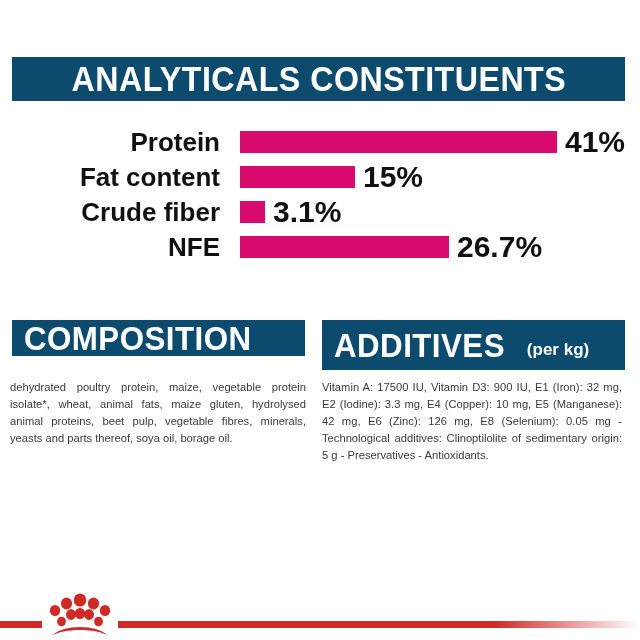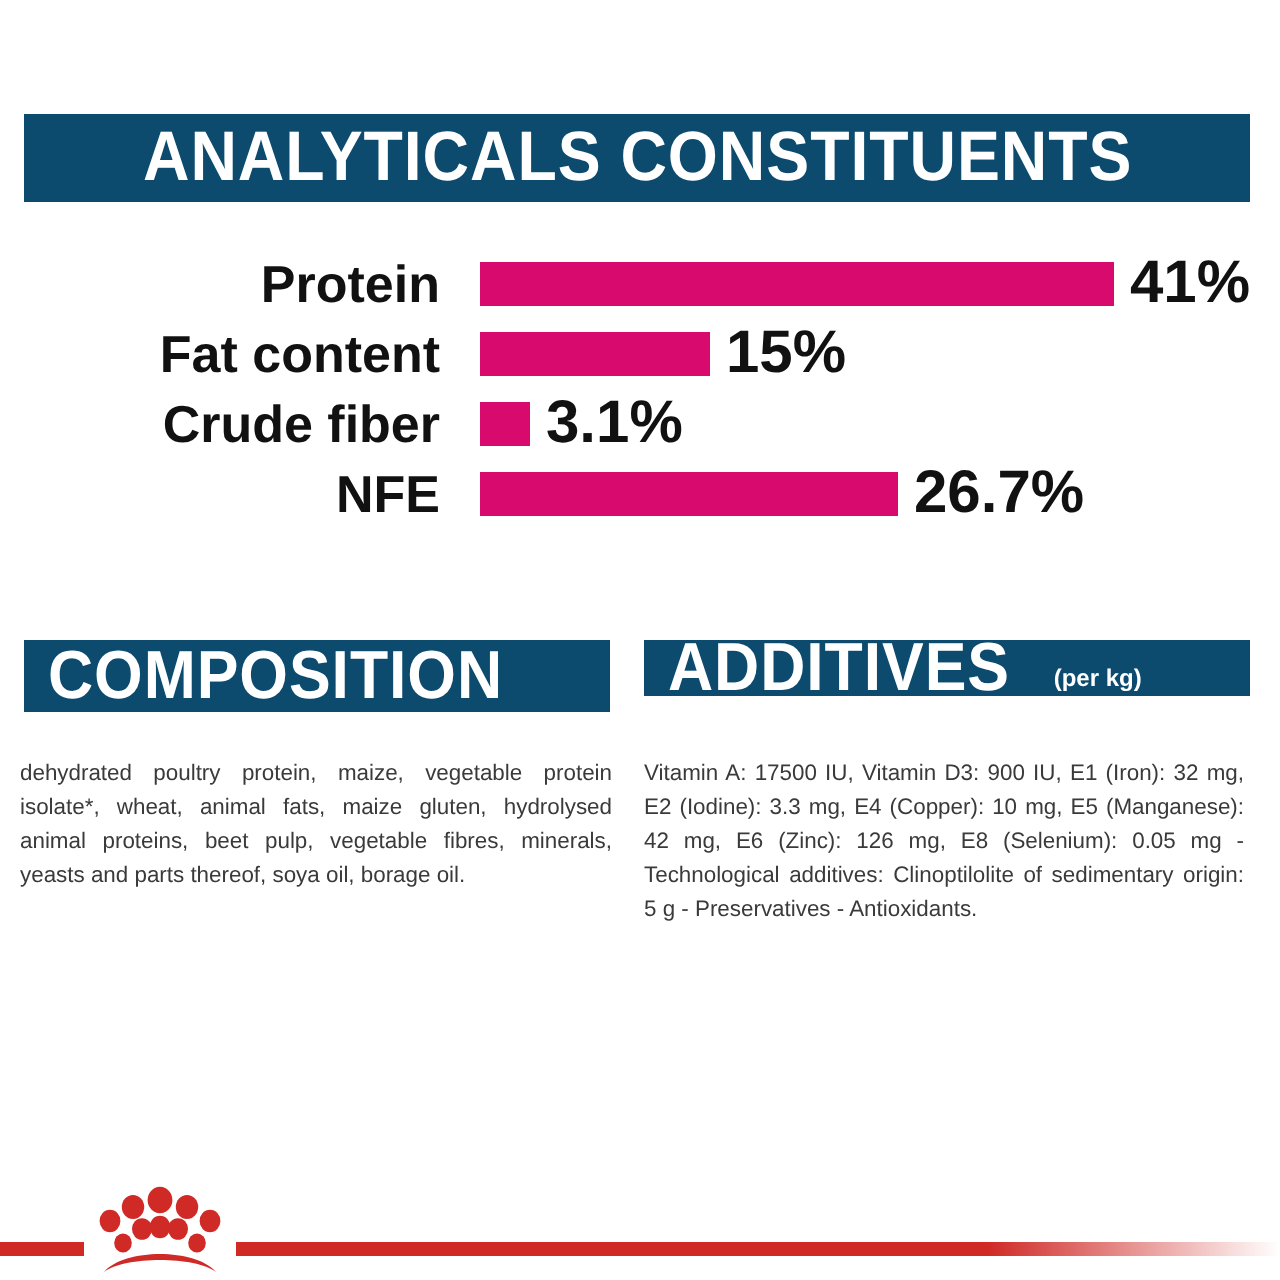--- a/index.html
+++ b/index.html
@@ -62,34 +62,34 @@
   #composition-banner .banner-title {
     font-size: 34px;
     line-height: 44px;
     transform-origin: left center;
   }
 
   #additives-banner {
     left: 322px;
     top: 320px;
     width: 303px;
-    height: 28px;
+    height: 50px;
     justify-content: flex-start;
     padding-left: 12px;
     box-sizing: border-box;
   }
   #additives-banner .banner-title {
     font-size: 34px;
     line-height: 44px;
     transform-origin: left center;
   }
   .banner-sub {
     color: #ffffff;
     font-weight: bold;
-    font-size: 12px;
+    font-size: 17px;
     font-family: "Liberation Sans Narrow", "Liberation Sans", sans-serif;
     margin-left: 7px;
     position: relative;
     top: 5px;
     white-space: nowrap;
   }
 
   
   #bar-chart {
     position: absolute;

